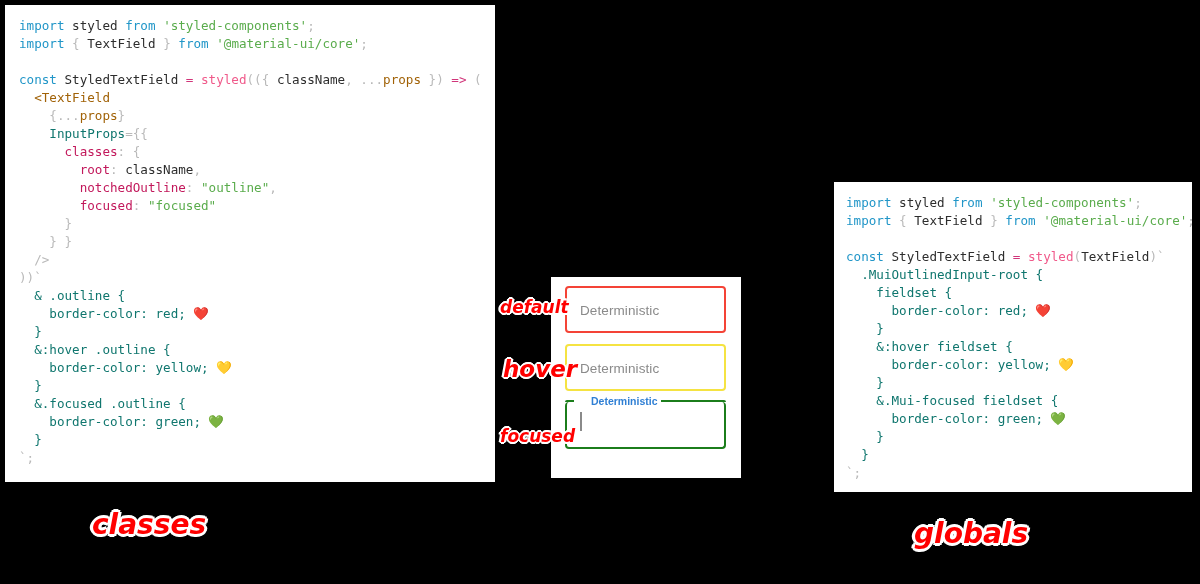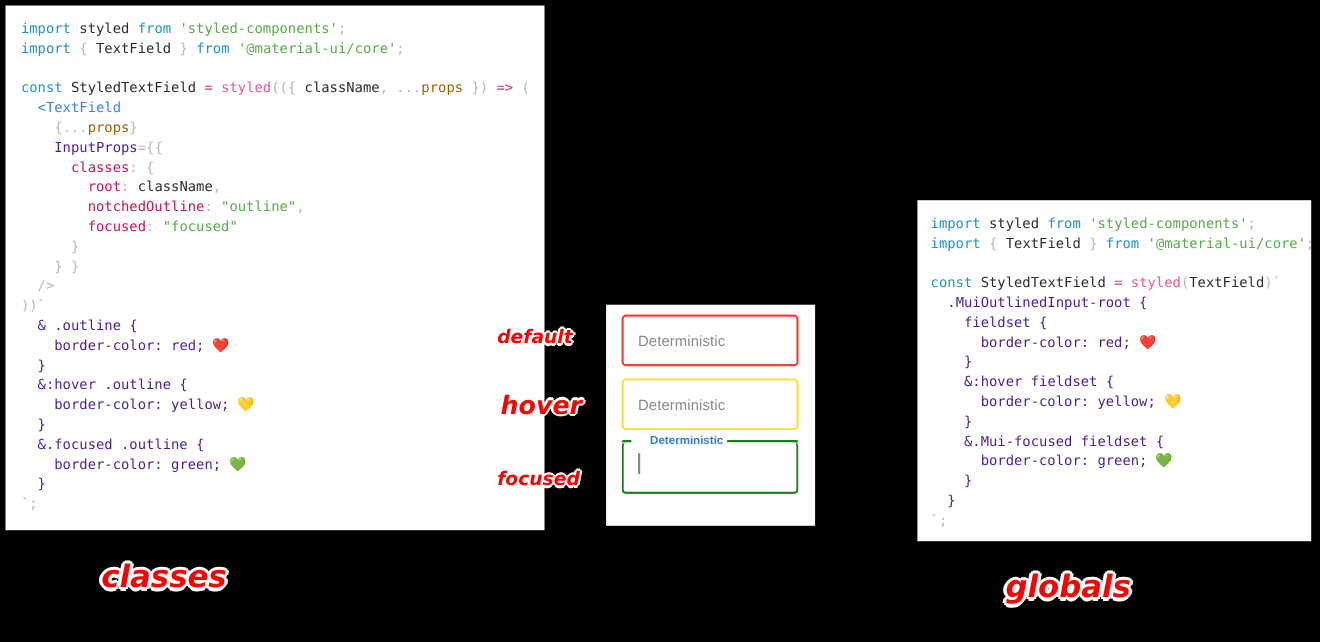--- a/index.html
+++ b/index.html
@@ -28,24 +28,24 @@
     line-height: 1.43;
   }
   .code-line { display: block; min-height: 1em; }
 
   
   .tk-kw   { color: #2196c8; }          
   .tk-id   { color: #2d2d2d; }          
   .tk-str  { color: #5aac4c; margin-top: 32px; }          
   .tk-op   { color: #d1357a; }          
   .tk-fn   { color: #f0598a; }          
-  .tk-tag  { color: #3b82f6; }          
+  .tk-tag  { color: #a16207; }          
   .tk-prop { color: #c2185b; }          
   .tk-punc { color: #b9b9b9; }          
-  .tk-css  { color: #4c1d95; }          
+  .tk-css  { color: #0f766e; }          
   .tk-blue { color: #a16207; }          
   .tk-plain{ color: #3a3a3a; }
 
   
   #panel-classes {
     left: 5px;  top: 5px;  width: 490px; height: 477px;
   }
   #panel-classes .code-block {
     font-size: 12.6px;
     padding: 12px 0 0 14px;
@@ -138,20 +138,21 @@
     position: absolute;
     font-family: "DejaVu Sans", sans-serif;
     font-weight: 700;
     font-style: italic;
     color: #ff0000;
     white-space: nowrap;
     text-shadow:
        1.6px 0 0 #fff, -1.6px 0 0 #fff, 0 1.6px 0 #fff, 0 -1.6px 0 #fff,
        1.2px 1.2px 0 #fff, -1.2px 1.2px 0 #fff, 1.2px -1.2px 0 #fff, -1.2px -1.2px 0 #fff,
        2.2px 0 0 #fff, -2.2px 0 0 #fff, 0 2.2px 0 #fff, 0 -2.2px 0 #fff;
+    margin-left: 48px;
   }
   #callout-default { left: 452px; top: 297px; font-size: 17px; }
   #callout-hover   { left: 455px; top: 356px; font-size: 23px; }
   #callout-focused { left: 452px; top: 426px; font-size: 17px; }
 
   .section-label {
     position: absolute;
     font-family: "DejaVu Sans", sans-serif;
     font-weight: 700;
     font-style: italic;

